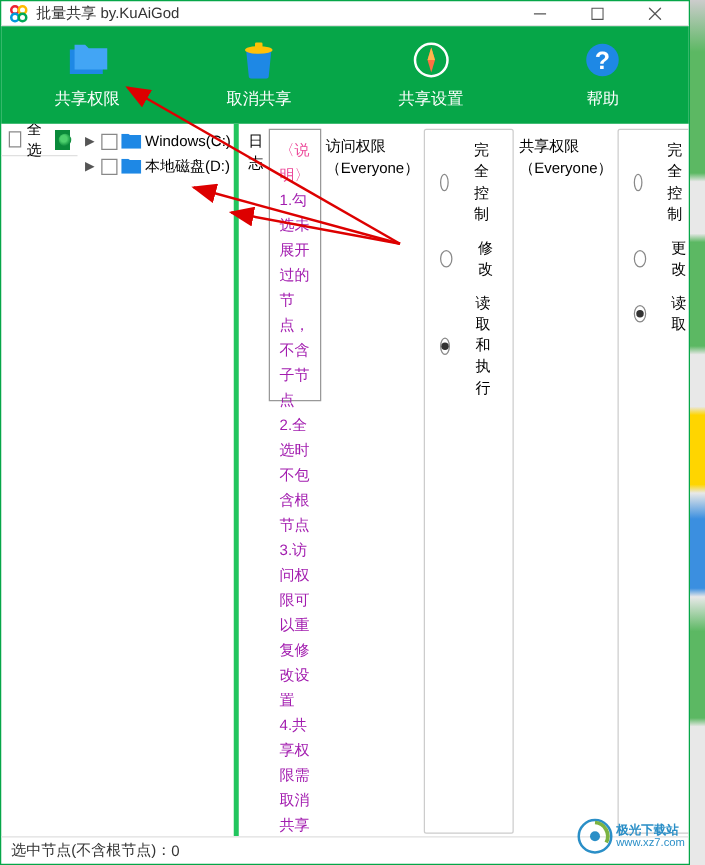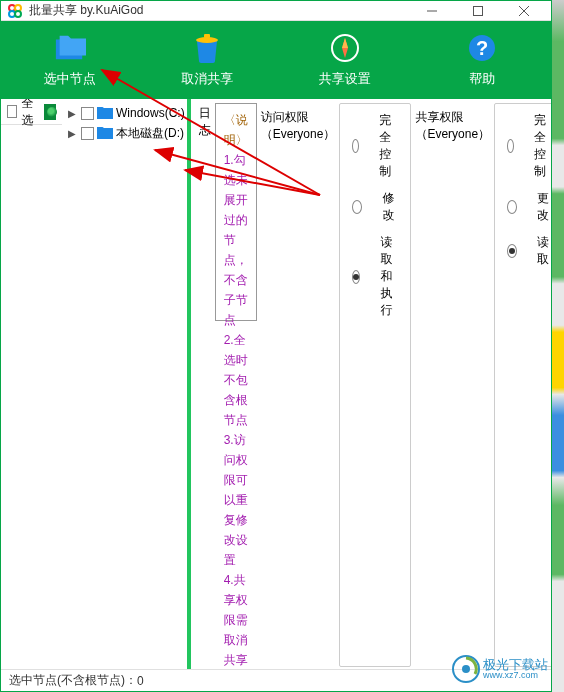--- a/index.html
+++ b/index.html
@@ -21,34 +21,34 @@
 .cb { width: 13px; height: 13px; border: 1px solid #888; background: #fff; display: inline-block; }
 .eco { width: 16px; height: 16px; background: #0a8a3a; display: inline-block; position: relative; }
 .eco::after { content: ''; position: absolute; left: 3px; top: 3px; width: 10px; height: 10px; border-radius: 50%; background: radial-gradient(circle at 40% 40%, #4dd06d 30%, #0a8a3a 70%); }
 .tree { flex: 1; padding: 4px 2px; font-size: 12px; position: relative; }
 .tree-row { display: flex; align-items: center; height: 20px; gap: 3px; padding-left: 4px; }
 .tree-arrow { width: 10px; color: #555; font-size: 10px; }
 .folder-icon { width: 16px; height: 12px; }
 .right-panel { flex: 1; display: flex; flex-direction: row; padding: 4px 6px 2px 8px; gap: 4px; }
 .log-label { font-size: 12px; padding: 2px 0; }
 .log-box { border: 1px solid #999; height: 218px; padding: 6px 8px; font-size: 12px; line-height: 20px; }
-.log-title { color: #a16207; text-align: center; }
+.log-title { color: #ec4899; text-align: center; }
 .log-line { color: #a21caf; }
 .group-label { font-size: 12px; margin-top: 6px; }
 .radio-group { border: 1px solid #ccc; border-radius: 2px; padding: 8px 12px; display: flex; flex-direction: column; gap: 10px; font-size: 12px; }
 .radio-row { display: flex; align-items: center; gap: 20px; }
 .radio { width: 14px; height: 14px; border: 1px solid #888; border-radius: 50%; display: flex; align-items: center; justify-content: center; }
 .radio.sel::after { content: ''; width: 6px; height: 6px; background: #333; border-radius: 50%; }
 .share-btn { margin-top: 4px; height: 30px; border: 1px solid #2a8de0; color: #2a8de0; display: flex; align-items: center; justify-content: center; gap: 8px; font-size: 13px; cursor: pointer; border-radius: 2px; padding-left: 34px; }
 .statusbar { height: 22px; border-top: 1px solid #e0e0e0; font-size: 12px; display: flex; align-items: center; padding: 0 8px; color: #333; }
 .arrows { position: absolute; left: 0; top: 0; pointer-events: none; }
 .watermark { position: absolute; right: 16px; bottom: 8px; display: flex; align-items: center; gap: 2px; }
 .wm-ico { width: 30px; height: 30px; }
 .wm-txt { display: flex; flex-direction: column; line-height: 1; }
-.wm-cn { font-size: 13px; color: #2b8fc7; font-weight: normal; }
+.wm-cn { font-size: 10px; color: #2b8fc7; font-weight: bold; }
 .wm-en { font-size: 9px; color: #2b8fc7; }
 </style>
 </head>
 <body>
 
 <div class="bg-strip"></div>
 
 <div class="window">
 
   <div class="titlebar">
@@ -78,21 +78,21 @@
   </div>
 
   <div class="toolbar">
     <div class="tool-btn">
       <div class="tool-icon">
         <svg width="34" height="28" viewBox="0 0 34 28">
             <path d="M2 10 L2 26 L30 26 L30 8 L14 8 L11 5 L2 5 Z" fill="#1e88e5"></path>
             <path d="M6 6 L6 22 L34 22 L34 4 L18 4 L15 1 L6 1 Z" fill="#42a5f5"></path>
           </svg>
       </div>
-      <span>选中节点</span>
+      <span>共享权限</span>
     </div>
     <div class="tool-btn">
       <div class="tool-icon">
         <svg width="26" height="30" viewBox="0 0 26 30">
             <path d="M3 8 L5 28 C5 29 6 30 7 30 L19 30 C20 30 21 29 21 28 L23 8 Z" fill="#1e88e5"></path>
             <ellipse cx="13" cy="7" rx="11" ry="3" fill="#ffc107"></ellipse>
             <rect x="10" y="1" width="6" height="4" rx="1" fill="#ffc107"></rect>
           </svg>
       </div>
       <span>取消共享</span>

